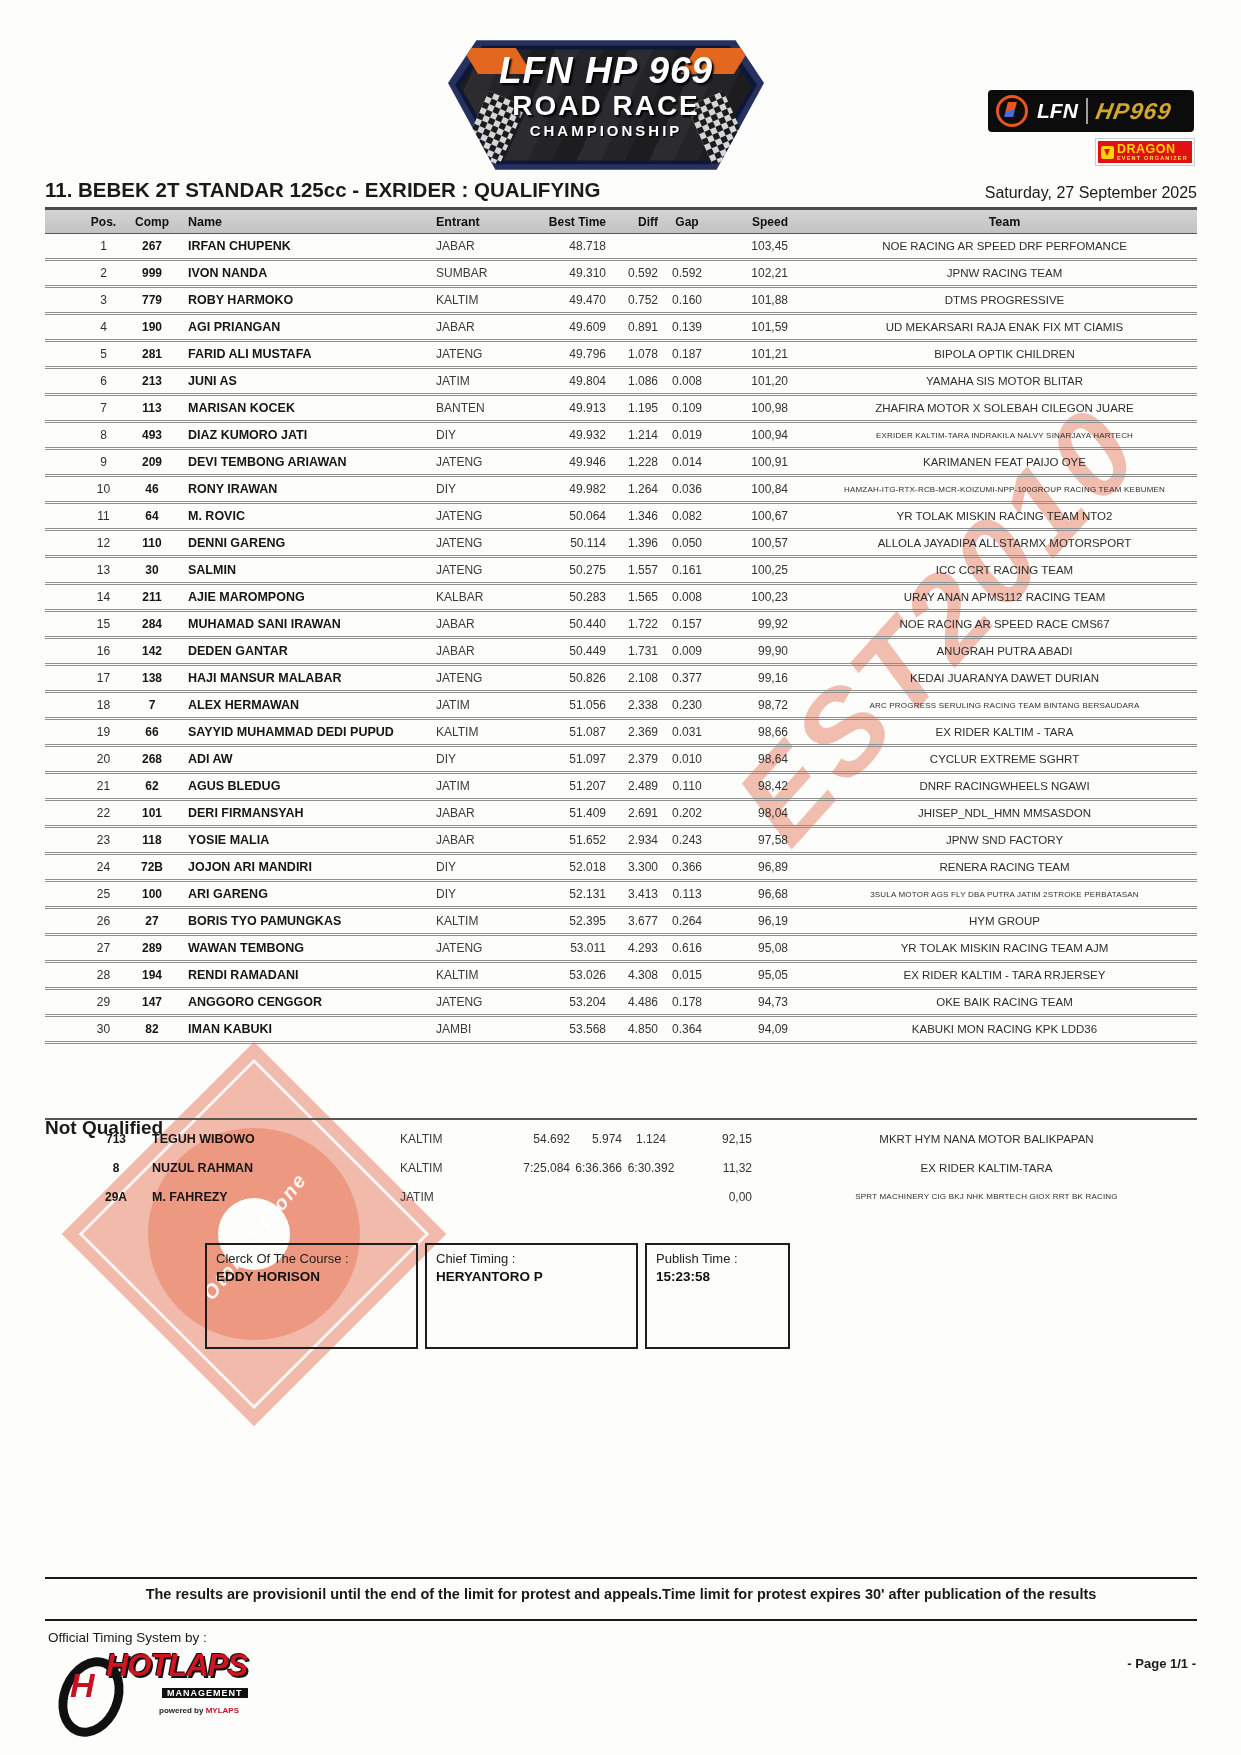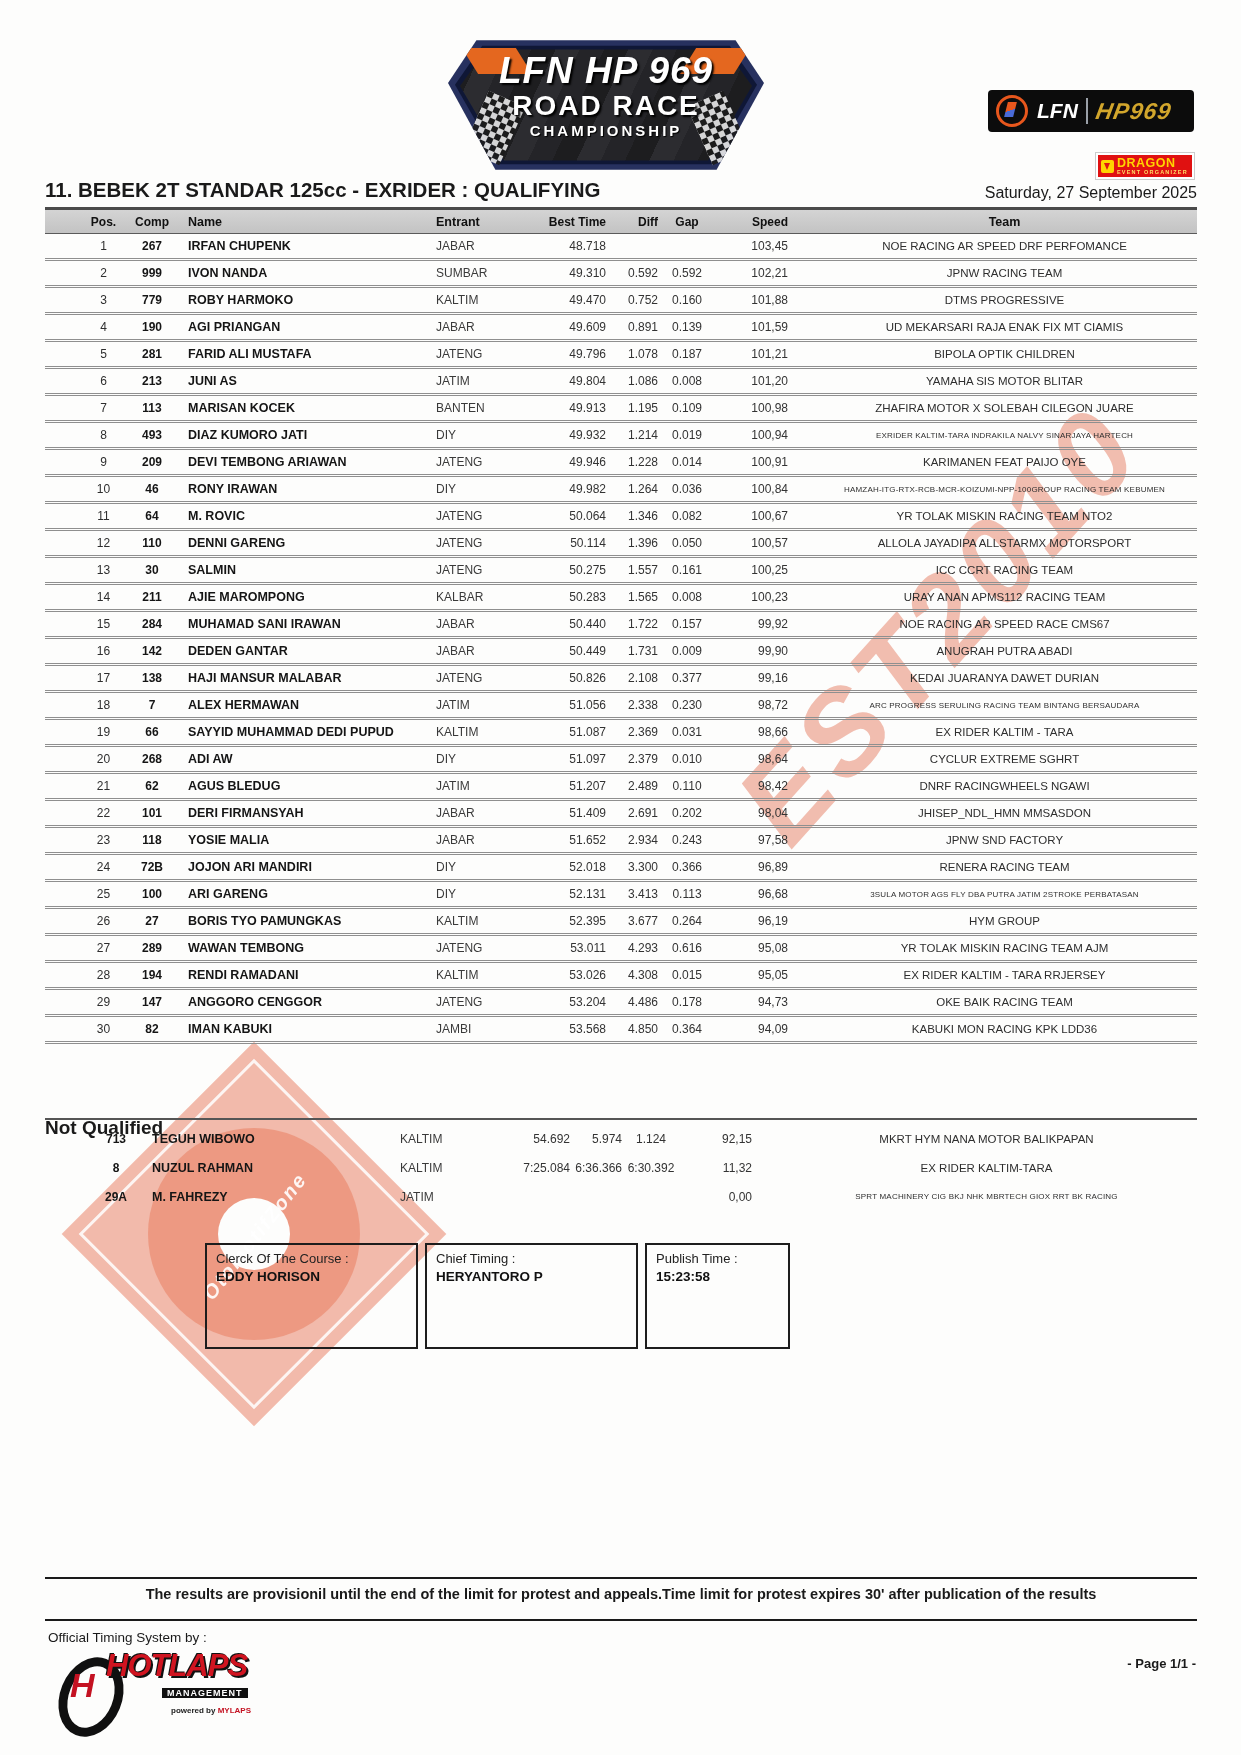--- a/index.html
+++ b/index.html
@@ -49,21 +49,21 @@
   #lfn-bar{left:988px;top:90px;width:206px;height:42px;background:#0c0c0c;border-radius:4px;
       display:flex;align-items:center;padding:0 8px;box-sizing:border-box;z-index:2;}
   #lfn-ring{width:26px;height:26px;border-radius:50%;border:3px solid #e8571d;
       background:#0c0c0c;position:relative;flex:0 0 auto;}
   #lfn-ring::after{content:"";position:absolute;left:7px;top:4px;width:9px;height:15px;
       background:linear-gradient(160deg,#e8571d 55%,#4a6bd8 55%);transform:skewX(-14deg);}
   #lfn-word{color:#fff;font-weight:bold;font-style:italic;font-size:21px;margin:0 8px 0 9px;}
   #lfn-div{width:2px;height:26px;background:#9aa0a8;margin-right:8px;}
   #lfn-suffix{color:#d2a62c;font-weight:bold;font-style:italic;font-size:23px;
       transform:skewX(-10deg);letter-spacing:1px;}
-  #dragon-box{left:1096px;top:153px;width:98px;height:26px;background:#e01111;
+  #dragon-box{left:1096px;top:139px;width:98px;height:26px;background:#e01111;
       border:2px solid #fff;box-shadow:0 0 0 1px #ccc;display:flex;align-items:center;
       padding:0 3px;box-sizing:border-box;z-index:2;}
   #dragon-u{width:13px;height:13px;background:#ffd400;border-radius:2px;position:relative;
       flex:0 0 auto;margin-right:3px;}
   #dragon-u::after{content:"";position:absolute;left:3px;top:3px;width:0;height:0;
       border-left:3.5px solid transparent;border-right:3.5px solid transparent;
       border-top:7px solid #e01111;}
   #dragon-texts{display:flex;flex-direction:column;line-height:1;}
   #dragon-title{color:#ffd400;font-weight:bold;font-size:12.5px;letter-spacing:0.5px;}
   #dragon-sub{color:#ffde66;font-size:5.5px;font-weight:bold;letter-spacing:1.2px;margin-top:1px;}
@@ -113,21 +113,21 @@
   
   #hotlaps{left:58px;top:1648px;width:230px;height:100px;z-index:1;}
   #hl-ellipse{position:absolute;left:2px;top:8px;width:44px;height:64px;border:9px solid #101010;
       border-radius:50%;transform:rotate(22deg);}
   #hl-h{position:absolute;left:12px;top:18px;font-size:34px;font-weight:bold;font-style:italic;
       color:#c41222;}
   #hl-title{position:absolute;left:48px;top:0px;font-size:31px;font-weight:bold;font-style:italic;
       color:#d01420;letter-spacing:-1px;text-shadow:2px 2px 0 #111,-1px -1px 0 #111;}
   #hl-mgmt{position:absolute;left:104px;top:40px;background:#101010;color:#fff;font-size:9px;
       font-weight:bold;letter-spacing:1px;padding:0 5px;}
-  #hl-powered{position:absolute;left:113px;top:58px;font-size:8px;color:#222;font-weight:bold;}
+  #hl-powered{position:absolute;left:101px;top:58px;font-size:8px;color:#222;font-weight:bold;}
   #hl-powered .my{color:#c41222;}
 </style>
 </head>
 <body>
 
 <div id="page">
 
   <div class="abs" id="wm-est">EST2010</div>
   <div class="abs" id="wm-diamond">
     <div id="wm-diamond-inner"></div>

